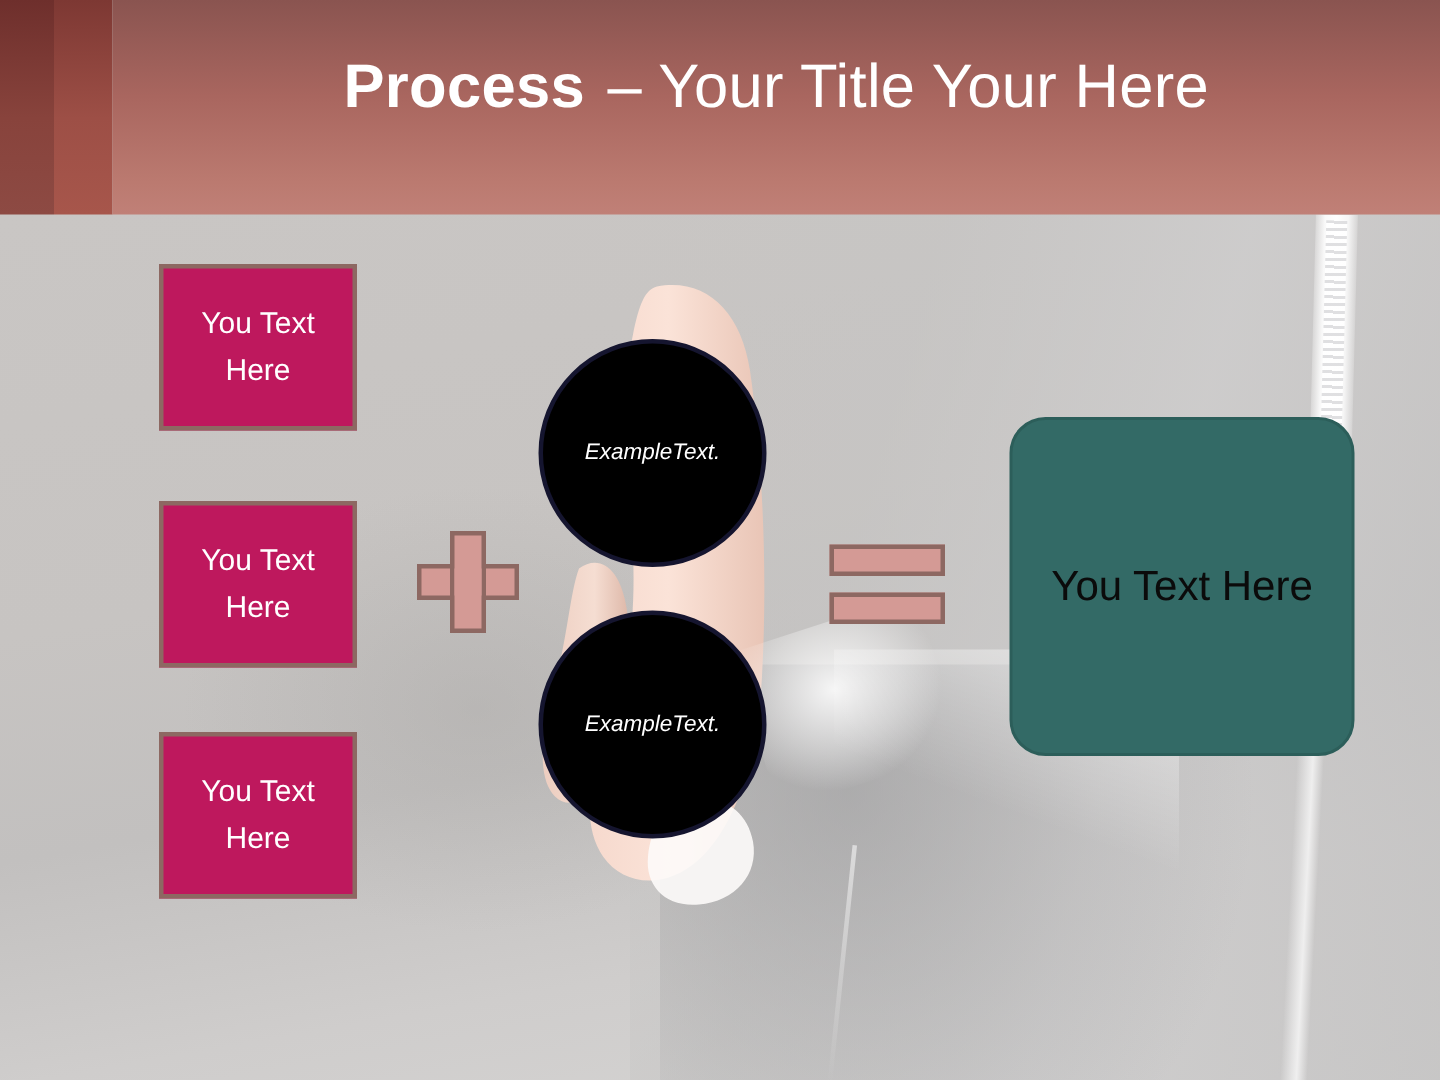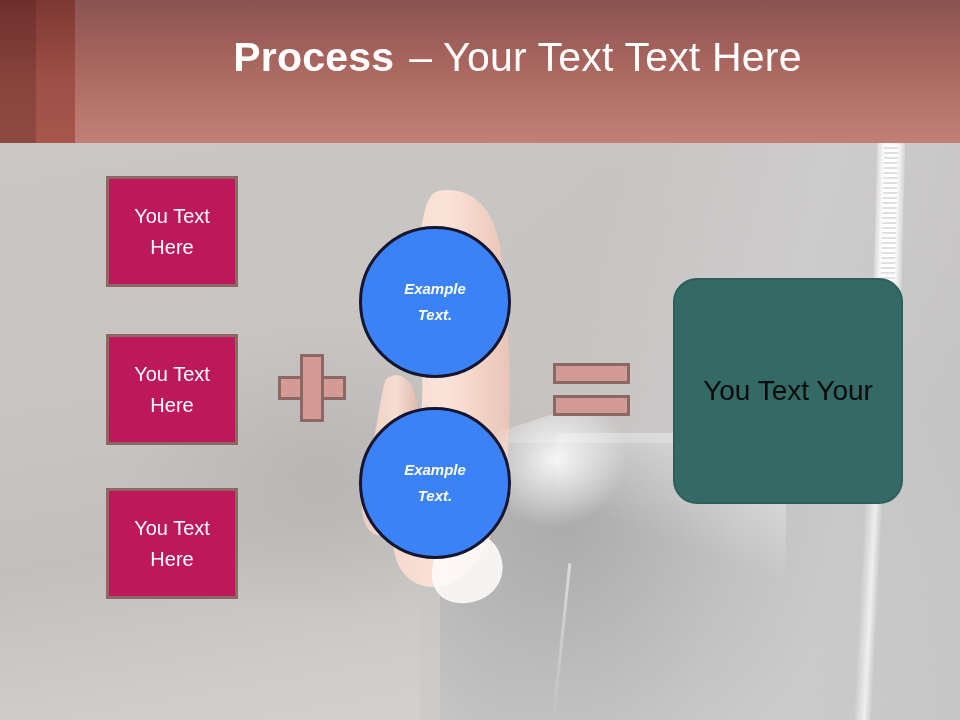--- a/index.html
+++ b/index.html
@@ -222,29 +222,29 @@
     width: 18px; height: 18px;
     background: #d49a95;
   }
 
   
   .circle {
     position: absolute;
     width: 152px;
     height: 152px;
     border-radius: 50%;
-    background: #3b82f6;
+    background: #000000;
     border: 3px solid #15152f;
     box-sizing: border-box;
     display: flex;
-    flex-direction: column;
+    flex-direction: row;
     align-items: center;
     justify-content: center;
     color: #ffffff;
-    font-weight: bold;
+    font-weight: normal;
     font-style: italic;
     font-size: 15px;
     line-height: 1.75;
     text-align: center;
   }
   #circle-1 { left: 359px; top: 226px; }
   #circle-2 { left: 359px; top: 407px; }
 
   
   .equals { position: absolute; left: 553px; top: 363px; width: 77px; height: 53px; }
@@ -320,21 +320,21 @@
     <div class="zip-teeth"></div>
     <div class="zip-lower"></div>
   </div>
 
   <div class="header">
     <div class="hdr-band-1"></div>
     <div class="hdr-band-2"></div>
     <div class="hdr-band-3"></div>
     <div class="hdr-title">
       <span class="strong">Process</span>
-        <span class="light"> – Your Text Text Here</span>
+        <span class="light"> – Your Title Your Here</span>
     </div>
   </div>
 
   <div class="pink-box" id="pink-box-1">
     <div>
       <span>You Text</span><br>
       <span>Here</span>
     </div>
   </div>
 
@@ -367,16 +367,16 @@
     <span>Example</span>
     <span>Text.</span>
   </div>
 
   <div class="equals">
     <div class="eq-bar top"></div>
     <div class="eq-bar bottom"></div>
   </div>
 
   <div id="teal-box">
-    <span>You Text Your</span>
+    <span>You Text Here</span>
   </div>
 
 </div>
 
 </body></html>

